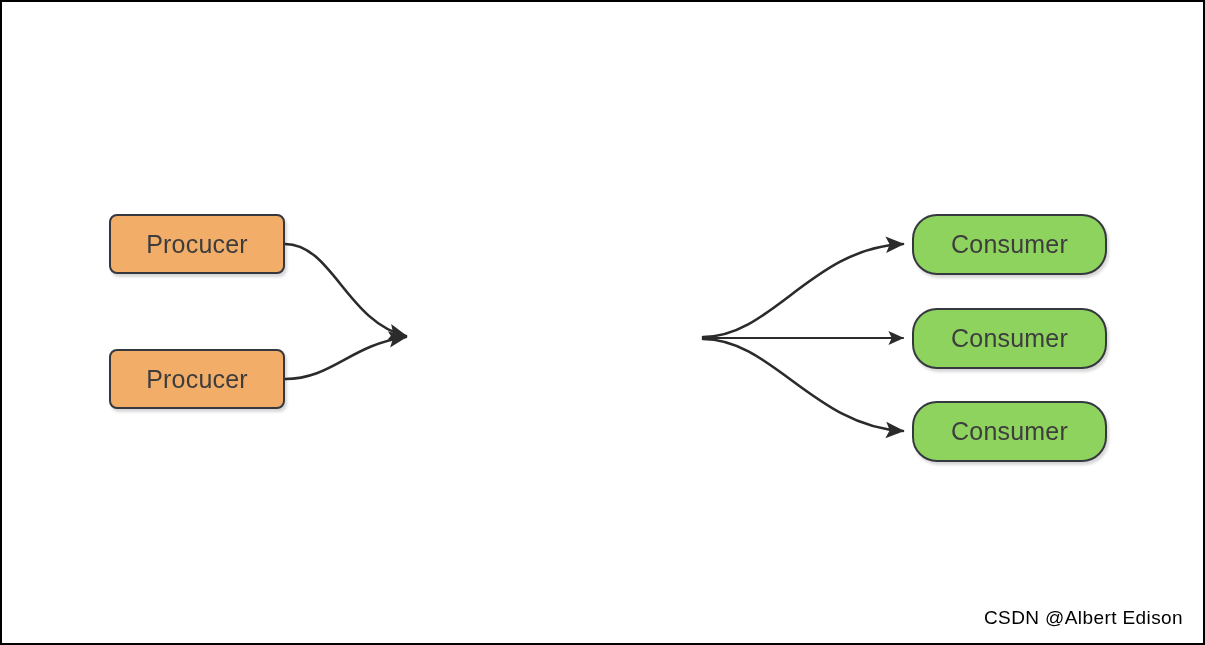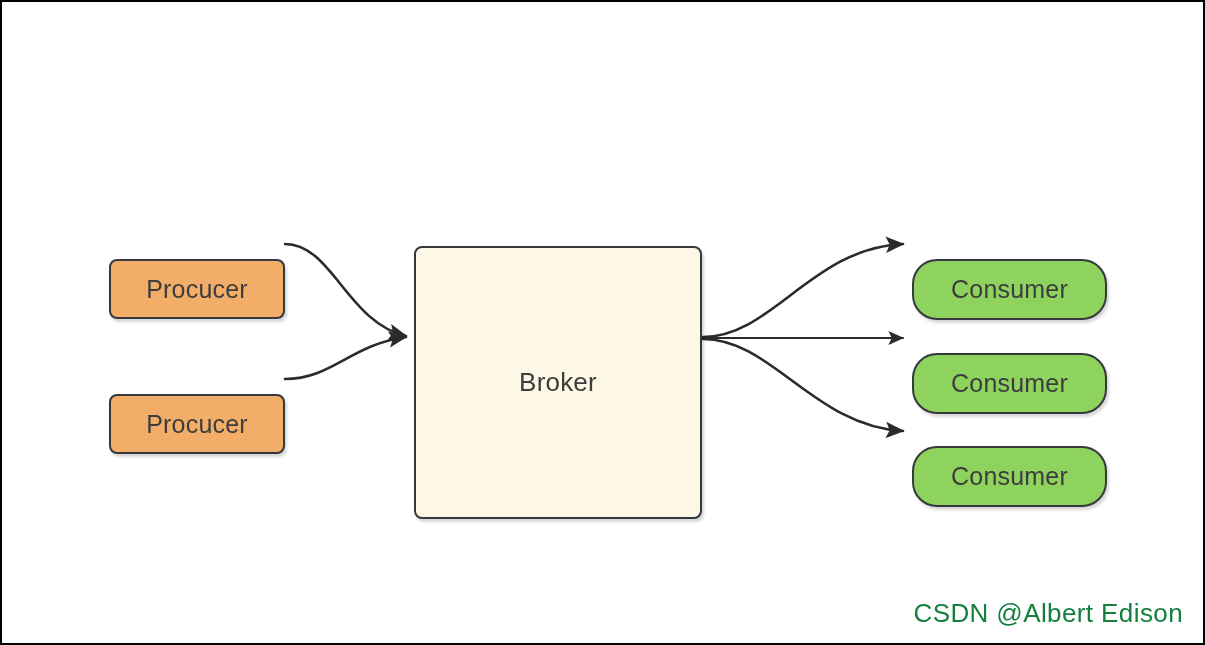--- a/index.html
+++ b/index.html
@@ -32,21 +32,20 @@
     display: flex;
     align-items: center;
     justify-content: center;
     border: 2.5px solid #36383F;
     border-radius: 8px;
     color: #3D3D3D;
     font-size: 25px;
     letter-spacing: 0.2px;
     box-shadow: 2px 3px 3px rgba(0,0,0,0.16);
     z-index: 3;
-    margin-top: 45px;
   }
   .node-producer {
     background: #F2AD68;
     width: 176px;
     height: 60px;
   }
   .node-consumer {
     background: #8FD35F;
     width: 195px;
     height: 61px;
@@ -62,22 +61,22 @@
   }
   #producer-1 { left: 107px; top: 212px; }
   #producer-2 { left: 107px; top: 347px; }
   #consumer-1 { left: 910px; top: 212px; }
   #consumer-2 { left: 910px; top: 306px; }
   #consumer-3 { left: 910px; top: 399px; }
   #watermark {
     position: absolute;
     right: 20px;
     bottom: 14px;
-    color: #15803d;
-    font-size: 26px;
+    color: #000000;
+    font-size: 19px;
     letter-spacing: 0.4px;
     white-space: nowrap;
     z-index: 4;
     user-select: none;
   }
 </style>
 </head>
 <body>
 
 <div id="canvas">
@@ -101,23 +100,20 @@
   </svg>
 
   <div class="node node-producer" id="producer-1">
     <span>Procucer</span>
   </div>
 
   <div class="node node-producer" id="producer-2">
     <span>Procucer</span>
   </div>
 
-  <div class="node node-broker" id="broker">
-    <span>Broker</span>
-  </div>
 
   <div class="node node-consumer" id="consumer-1">
     <span>Consumer</span>
   </div>
 
   <div class="node node-consumer" id="consumer-2">
     <span>Consumer</span>
   </div>
 
   <div class="node node-consumer" id="consumer-3">

